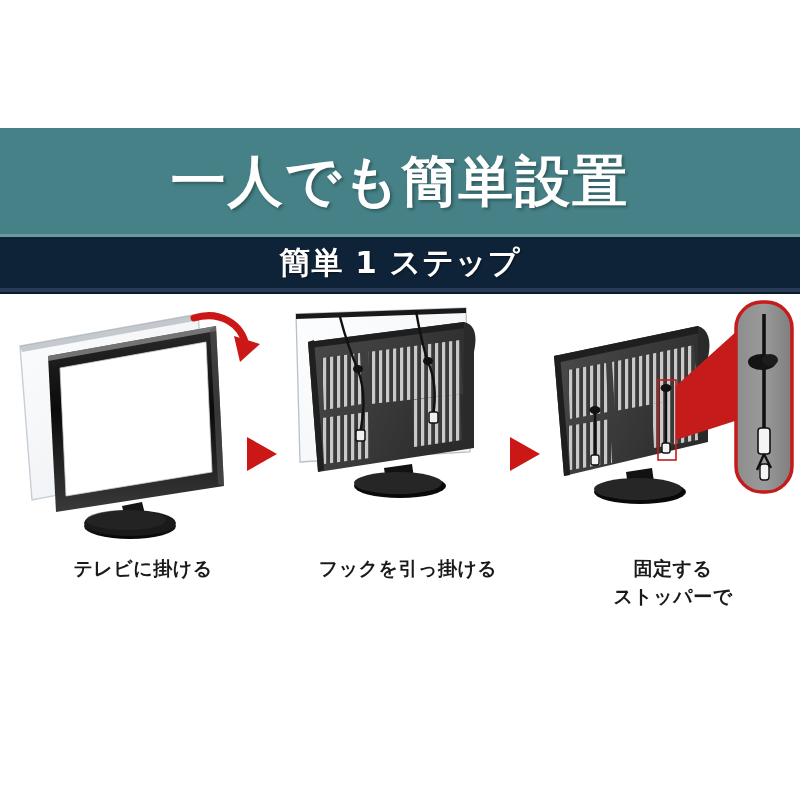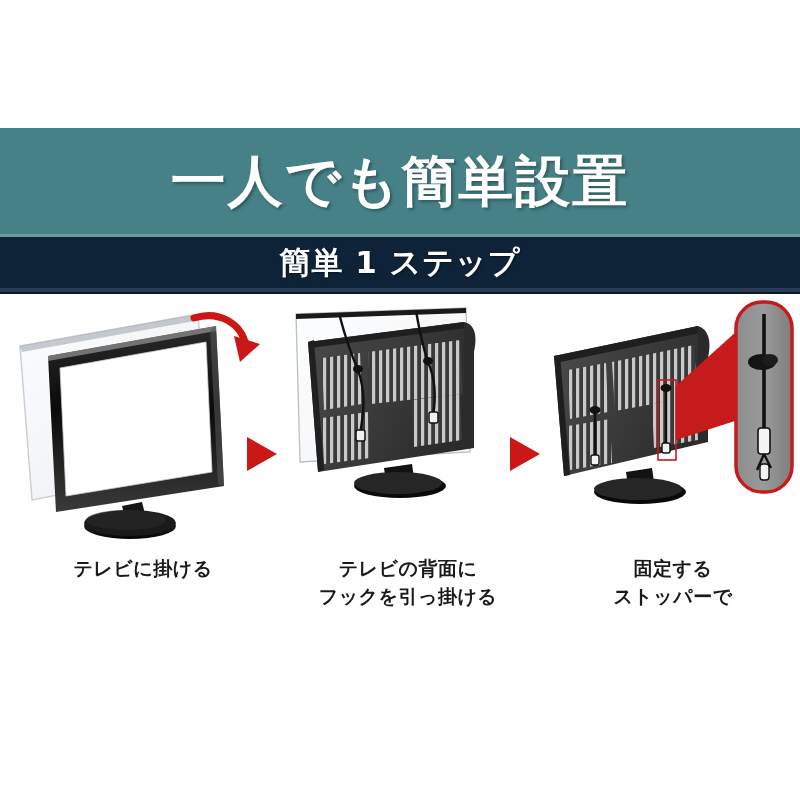--- a/index.html
+++ b/index.html
@@ -212,21 +212,20 @@
           </g>
 
           <g>
             <polygon points="96,168 124,164 126,178 98,182" fill="#121212"></polygon>
             <ellipse cx="112" cy="186" rx="46" ry="12" fill="#0a0a0a"></ellipse>
             <ellipse cx="110" cy="183" rx="44" ry="11" fill="#262626"></ellipse>
           </g>
         </svg>
       </div>
       <div class="cap">
-        <span class="l">テレビの背面に</span>
         <span class="l">フックを引っ掛ける</span>
       </div>
     </div>
 
     <div class="sep-arrow sep2">
       <svg viewBox="0 0 34 38" width="34" height="38">
         <polygon points="2,2 32,19 2,36" fill="#cc1717"></polygon>
       </svg>
     </div>
 

